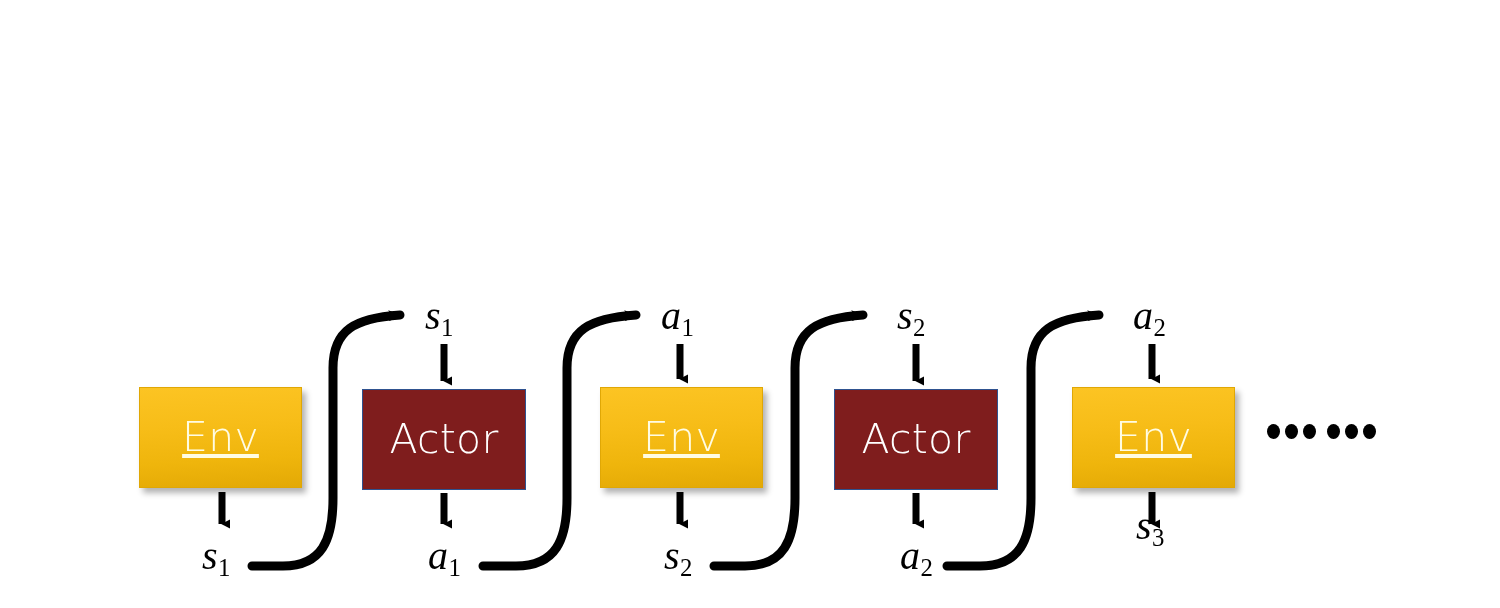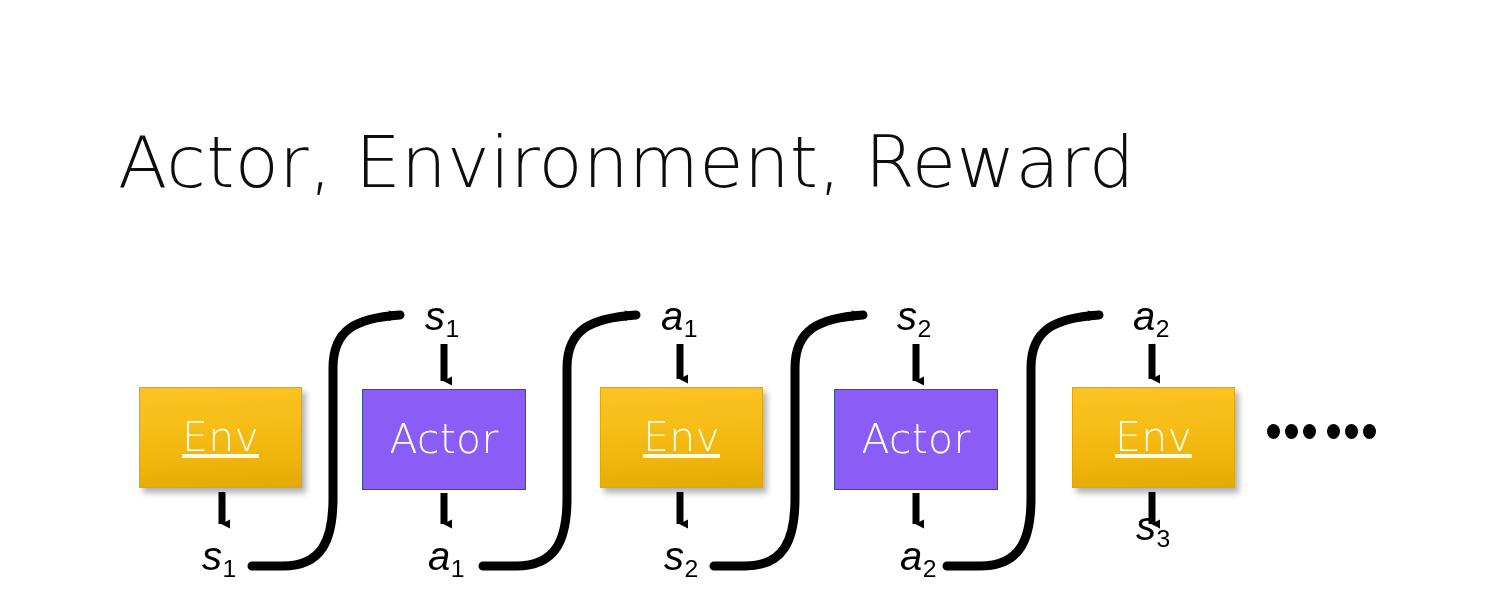--- a/index.html
+++ b/index.html
@@ -72,30 +72,30 @@
 
   .node-box.env {
     background: linear-gradient(177deg, #fcc423 0%, #f7bd18 38%, #efb50c 72%, #e3a905 100%);
     color: #fffce3;
     border: 1px solid #e0a705;
     box-shadow: 4px 5px 6px rgba(0,0,0,0.30);
     text-decoration: underline;
   }
 
   .node-box.actor {
-    background: #8b5cf6;
+    background: #7f1d1d;
     color: #ffffff;
     border: 1px solid #2f528f;
     box-shadow: none;
   }
 
   
   .math-label {
     position: absolute;
-    font-family: Liberation Sans, sans-serif;
+    font-family: Liberation Serif, serif;
     font-style: italic;
     font-size: 40px;
     line-height: 1;
     color: #000000;
     white-space: nowrap;
   }
   .math-label sub {
     font-size: 0.62em;
     font-style: normal;
     vertical-align: -0.30em;
@@ -120,21 +120,20 @@
   }
   #ellipsis .dot.gap-after {
     margin-right: 6px;
   }
 </style>
 </head>
 <body>
 
 <div id="slide">
 
-  <div id="slide-title">Actor, Environment, Reward</div>
 
   <div id="diagram">
 
     <svg id="connector-layer" viewBox="0 0 1500 608" xmlns="http://www.w3.org/2000/svg">
       <defs>
         <marker id="vArrow" markerWidth="10" markerHeight="9" refX="4.6" refY="8.4" orient="auto" markerUnits="userSpaceOnUse">
           <path d="M 0,0 L 9.2,0 L 4.6,9.2 Z" fill="#000000"></path>
         </marker>
         <marker id="curveArrow" markerWidth="13" markerHeight="11" refX="11.5" refY="5.5" orient="auto" markerUnits="userSpaceOnUse">
           <path d="M 0,0 L 13,5.5 L 0,11 L 3.2,5.5 Z" fill="#000000"></path>

